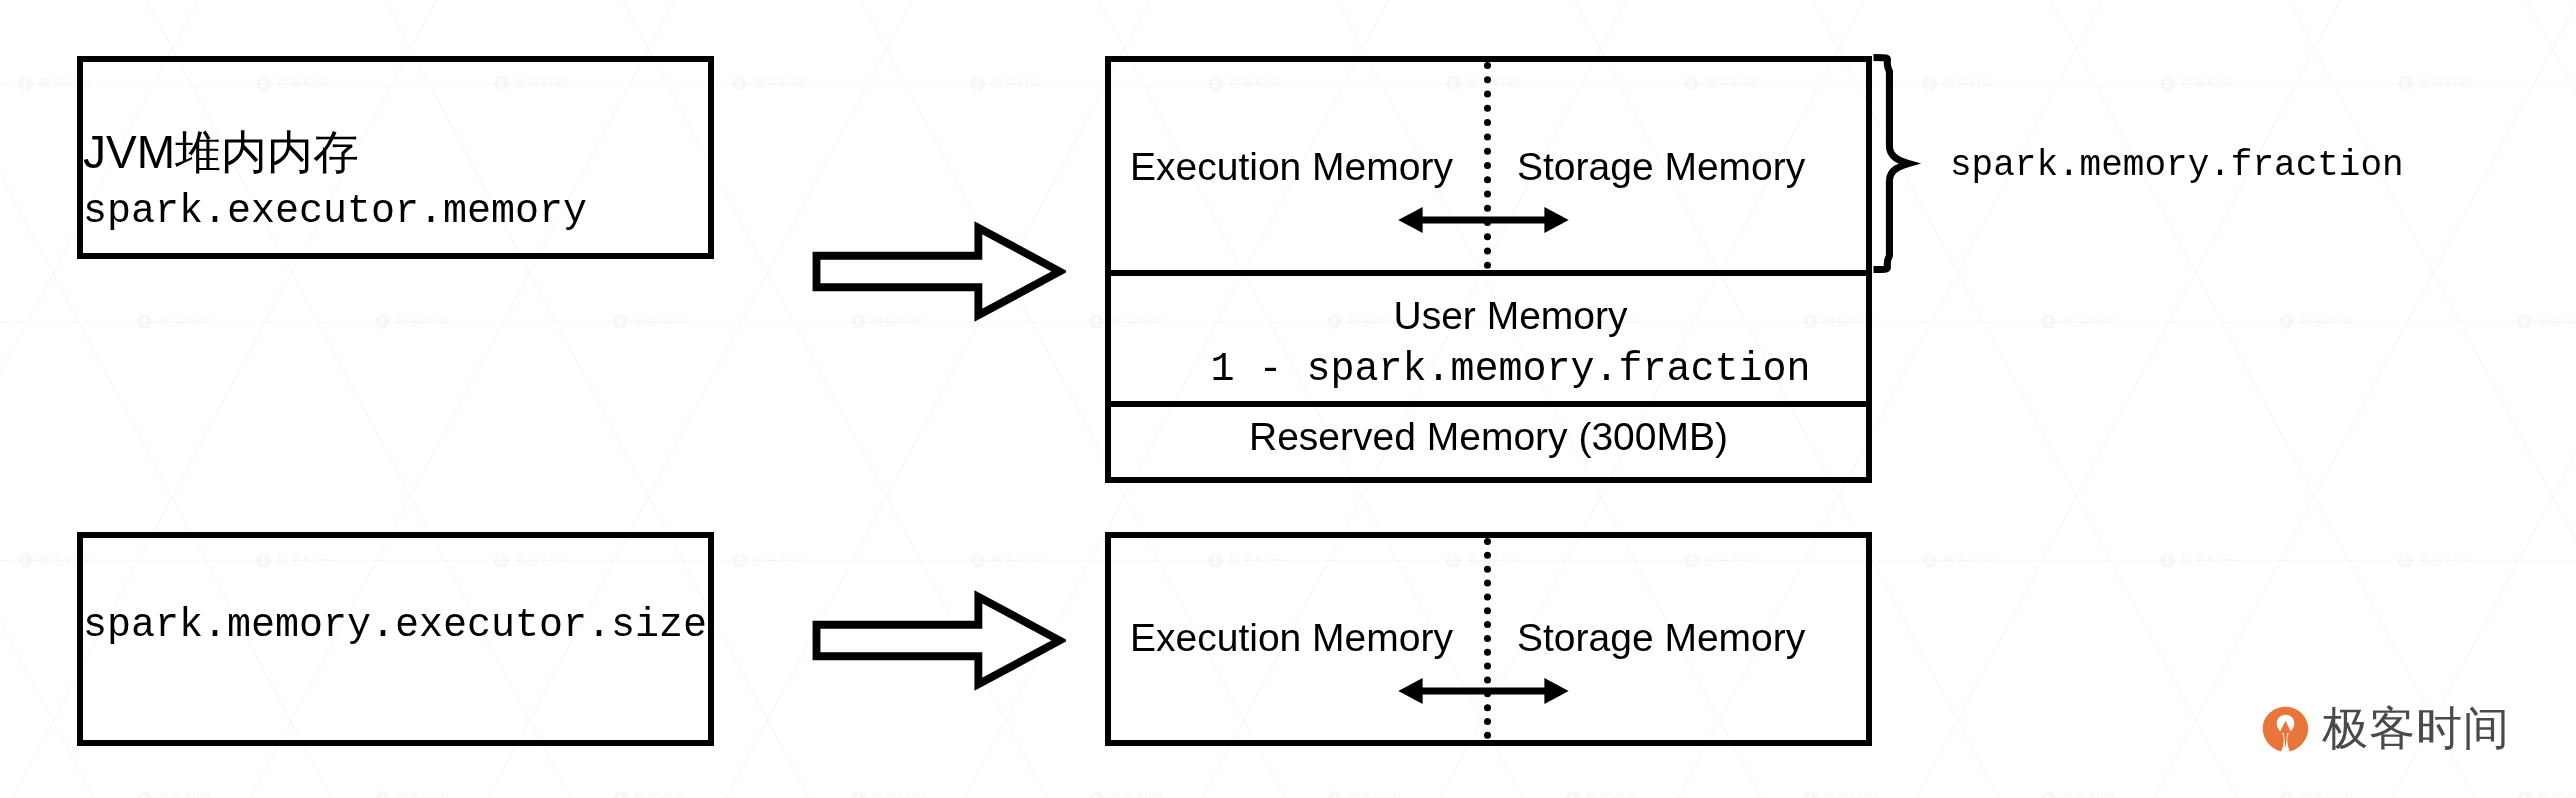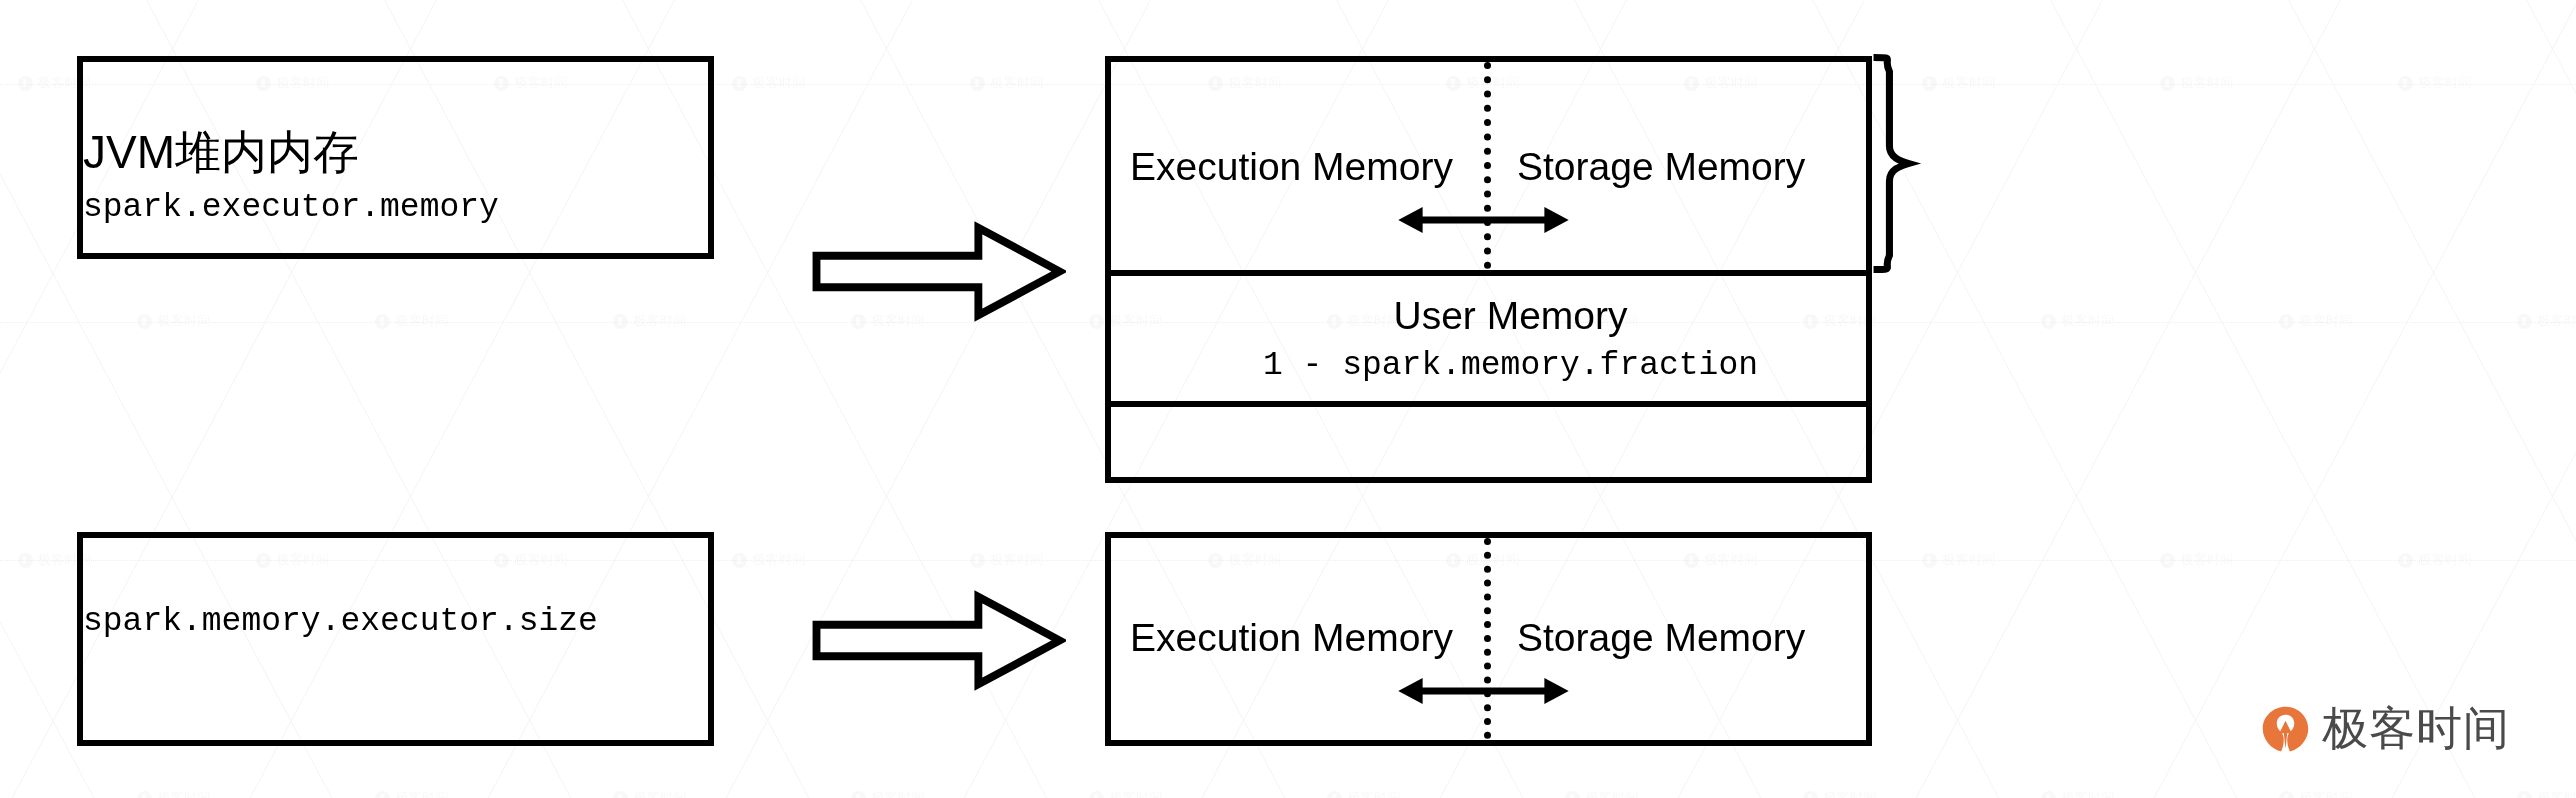--- a/index.html
+++ b/index.html
@@ -87,21 +87,21 @@
   .cn-title {
     font-family: "Liberation Sans", sans-serif;
     font-size: 46px;
     font-weight: 400;
     color: #000000;
     line-height: 1.1;
     white-space: nowrap;
   }
   .mono-sub {
     font-family: "Liberation Mono", monospace;
-    font-size: 33px;
+    font-size: 40px;
     font-weight: 400;
     color: #000000;
     line-height: 1.1;
     white-space: nowrap;
   }
   .sans-label {
     font-family: "Liberation Sans", sans-serif;
     font-size: 39px;
     font-weight: 400;
     color: #000000;
@@ -403,28 +403,32 @@
 
   <div class="hrule" style="left:1105px; top:270px; width:767px;"></div>
 
   <div style="position:absolute; left:1111px; top:276px; width:799px; height:125px; text-align:center;">
     <div class="sans-label" style="margin-top:19px;">User Memory</div>
     <div class="mono-sub" style="margin-top:10.5px;">1 - spark.memory.fraction</div>
   </div>
 
   <div class="hrule" style="left:1105px; top:401px; width:767px;"></div>
 
+  <div style="position:absolute; left:1111px; top:407px; width:755px; height:70px; text-align:center;">
+    <div class="sans-label" style="margin-top:8.8px;">Reserved Memory (300MB)</div>
+  </div>
 
   <div class="brace" style="left:1870px; top:54px; width:53px; height:219px;">
     <svg width="53" height="219" viewBox="0 0 60 250" preserveAspectRatio="none">
       <path d="M4,4 C30,4 14,4 22,20 L22,105 C22,118 34,122 44,125
                C34,128 22,132 22,145 L22,230 C14,246 30,246 4,246" fill="none" stroke="#000000" stroke-width="8" stroke-linecap="butt"></path>
     </svg>
   </div>
 
+  <div class="frac-label" style="left:1950px; top:145px;">spark.memory.fraction</div>
 
   <div class="box" style="left:77px; top:532px; width:637px; height:214px;">
     <div class="box-inner" style="top:54px;">
       <div class="mono-sub" style="margin-top:12.3px;">spark.memory.executor.size</div>
     </div>
   </div>
 
   <div class="block-arrow" style="left:812px; top:588px; width:254px; height:105px;">
     <svg width="254" height="105" viewBox="0 0 290 120">
       <polygon points="5,42 190,42 190,10 283,60 190,110 190,78 5,78" fill="#ffffff" stroke="#000000" stroke-width="9" stroke-linejoin="miter"></polygon>

